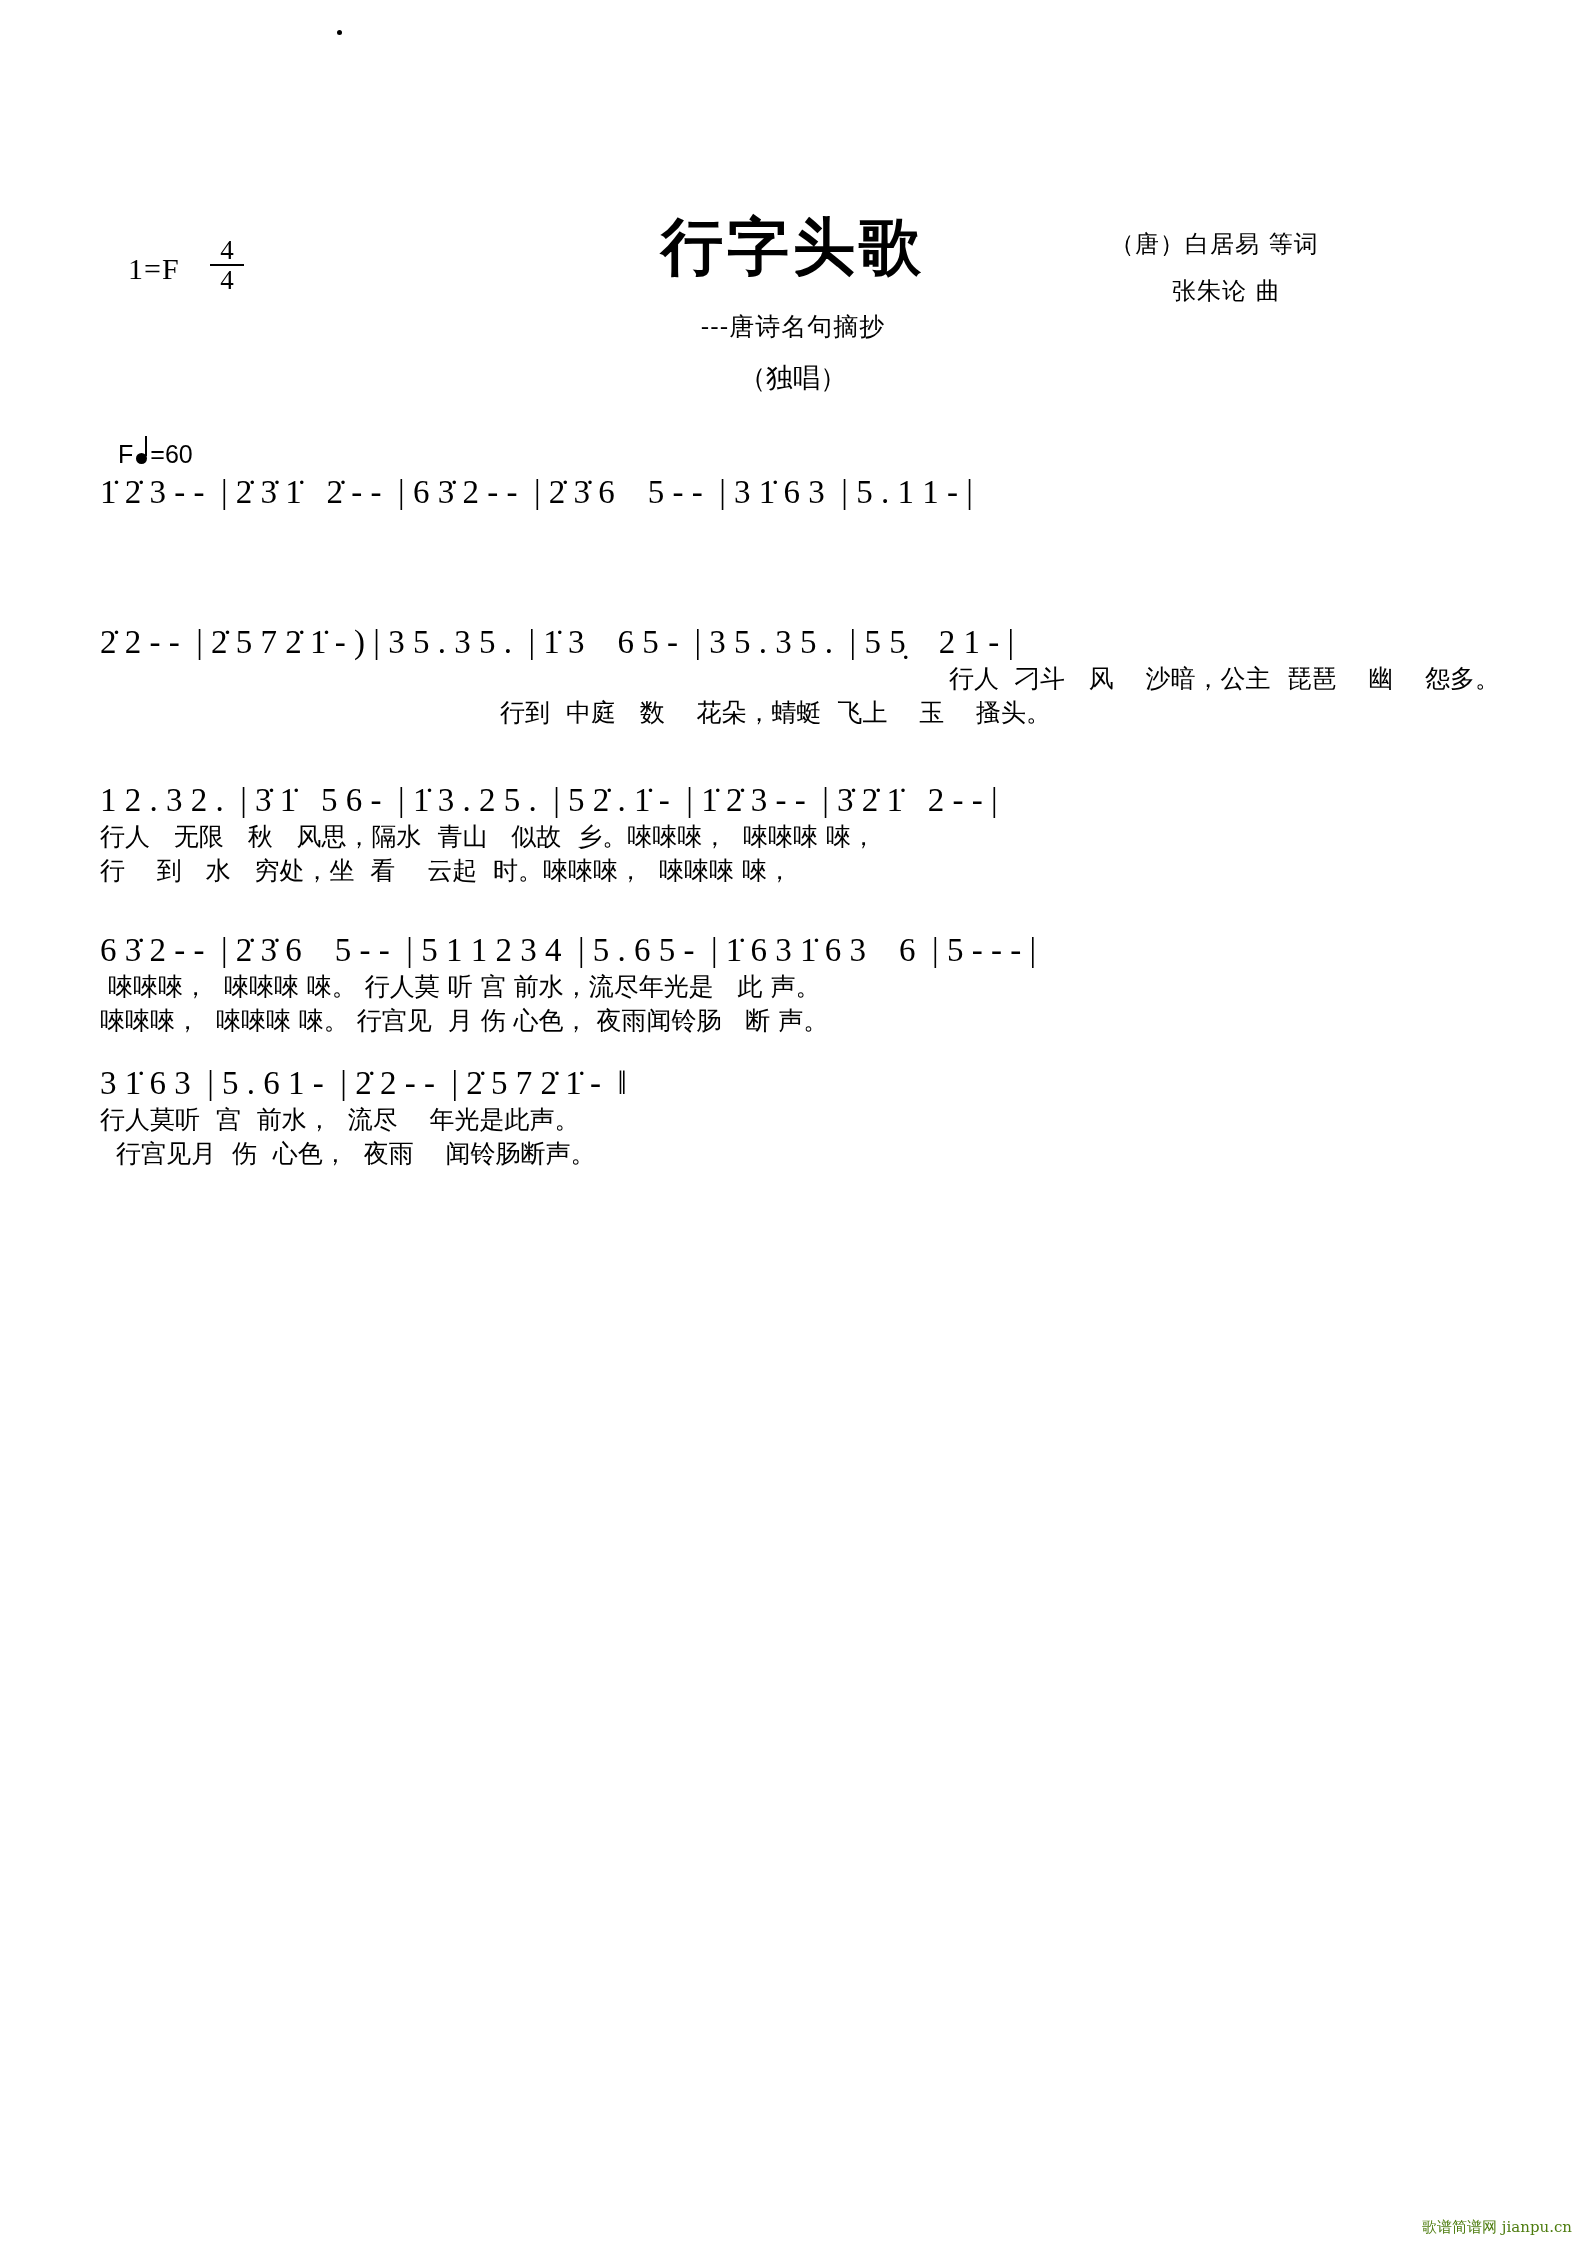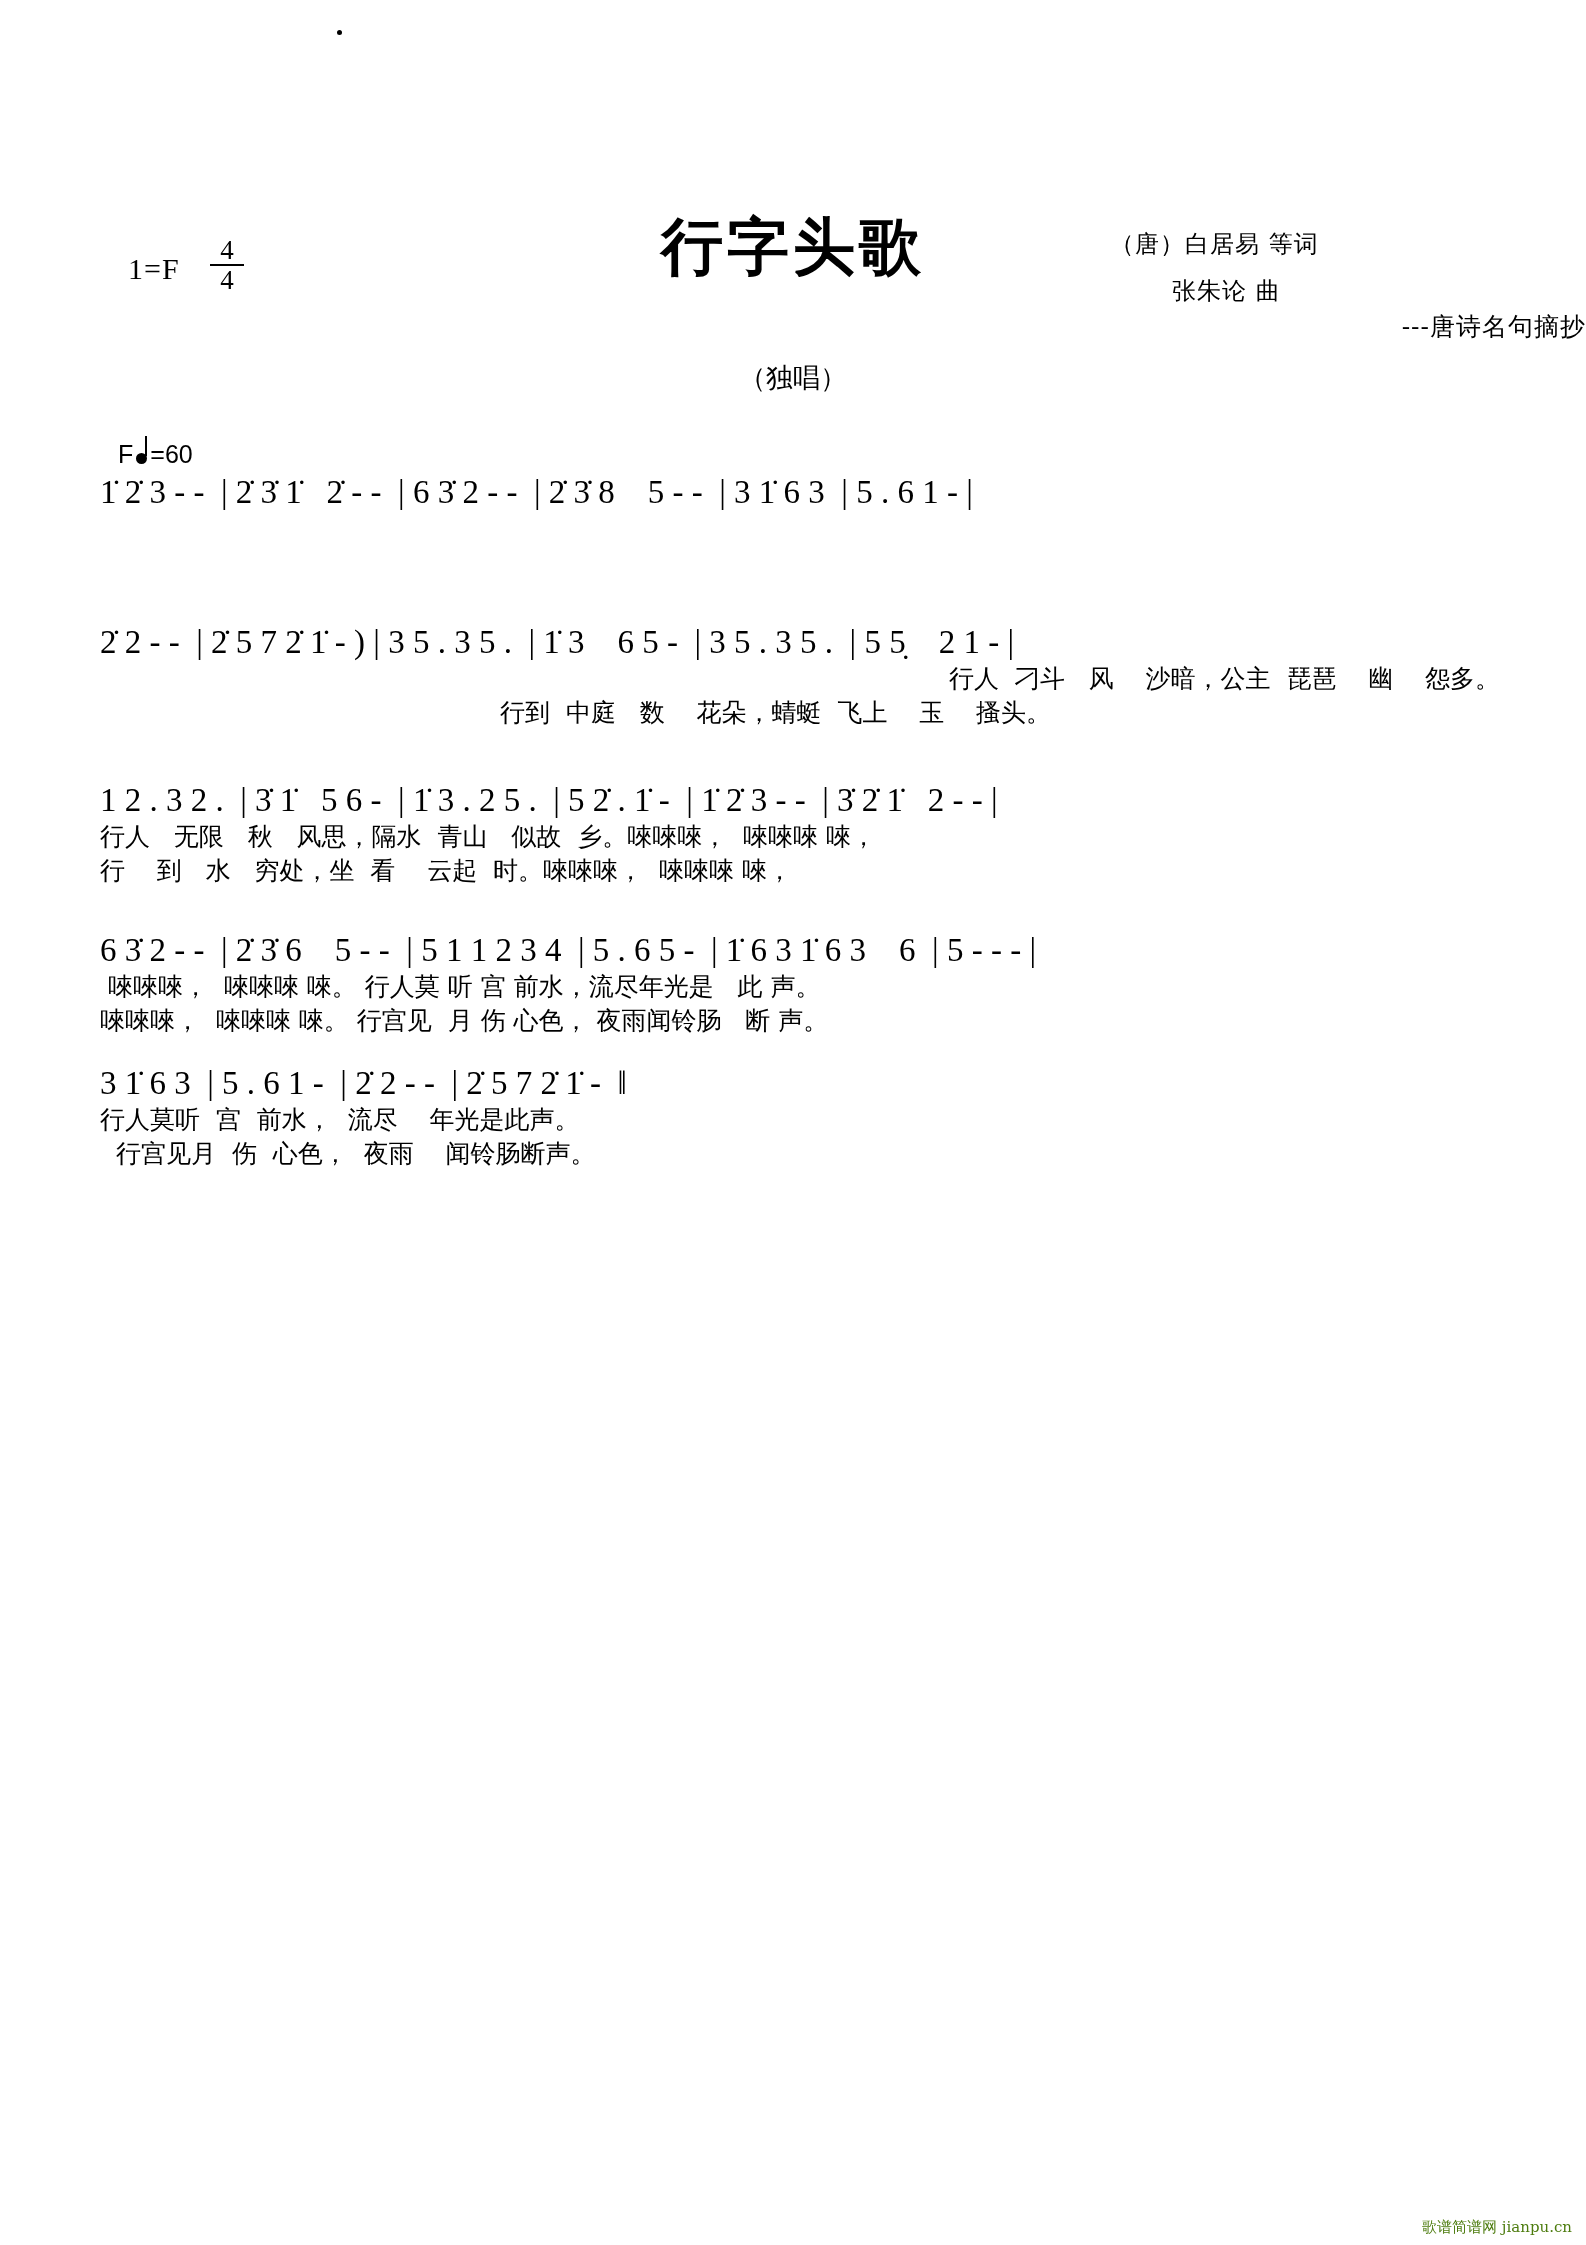--- a/index.html
+++ b/index.html
@@ -50,21 +50,21 @@
     text-align: center;
     font-size: 62px;
     font-weight: bold;
     font-family: "DejaVu Serif", serif;
     letter-spacing: 4px;
   }
   .subtitle {
     position: absolute;
     left: 0; right: 0;
     top: 310px;
-    text-align: right;
+    text-align: center;
     font-size: 25px;
     font-family: "DejaVu Serif", serif;
     letter-spacing: 1px;
   }
   .subtitle2 {
     position: absolute;
     left: 0; right: 0;
     top: 360px;
     text-align: center;
     font-size: 27px;
@@ -177,21 +177,21 @@
   <div class="subtitle2">（独唱）</div>
 
   <div class="credit-lyric">（唐）白居易 等词</div>
   <div class="credit-music">张朱论 曲</div>
 
   <div class="tempo">
     <span>F</span><span class="notehead"></span><span class="stem"></span><span>=60</span>
   </div>
 
   <div class="row" style="top:472px;">
-    <div class="notes">1̇ 2̇ 3 - -  | 2̇ 3̇ 1̇   2̇ - -  | 6 3̇ 2 - -  | 2̇ 3̇ 8    5 - -  | 3 1̇ 6 3  | 5 . 6 1 - |</div>
+    <div class="notes">1̇ 2̇ 3 - -  | 2̇ 3̇ 1̇   2̇ - -  | 6 3̇ 2 - -  | 2̇ 3̇ 6    5 - -  | 3 1̇ 6 3  | 5 . 1 1 - |</div>
   </div>
 
   <div class="row" style="top:622px;">
     <div class="notes">2̇ 2 - -  | 2̇ 5 7 2̇ 1̇ - ) | 3 5 . 3 5 .  | 1̇ 3    6 5 -  | 3 5 . 3 5 .  | 5 5̣    2 1 - |</div>
     <div class="lyr" style="margin-left:400px;text-align:right;">行人  刁斗   风    沙暗，公主  琵琶    幽    怨多。</div>
     <div class="lyr" style="margin-left:400px;">行到  中庭   数    花朵，蜻蜓  飞上    玉    搔头。</div>
   </div>
 
   <div class="row" style="top:780px;">
     <div class="notes">1 2 . 3 2 .  | 3̇ 1̇   5 6 -  | 1̇ 3 . 2 5 .  | 5 2̇ . 1̇ -  | 1̇ 2̇ 3 - -  | 3̇ 2̇ 1̇   2 - - |</div>

